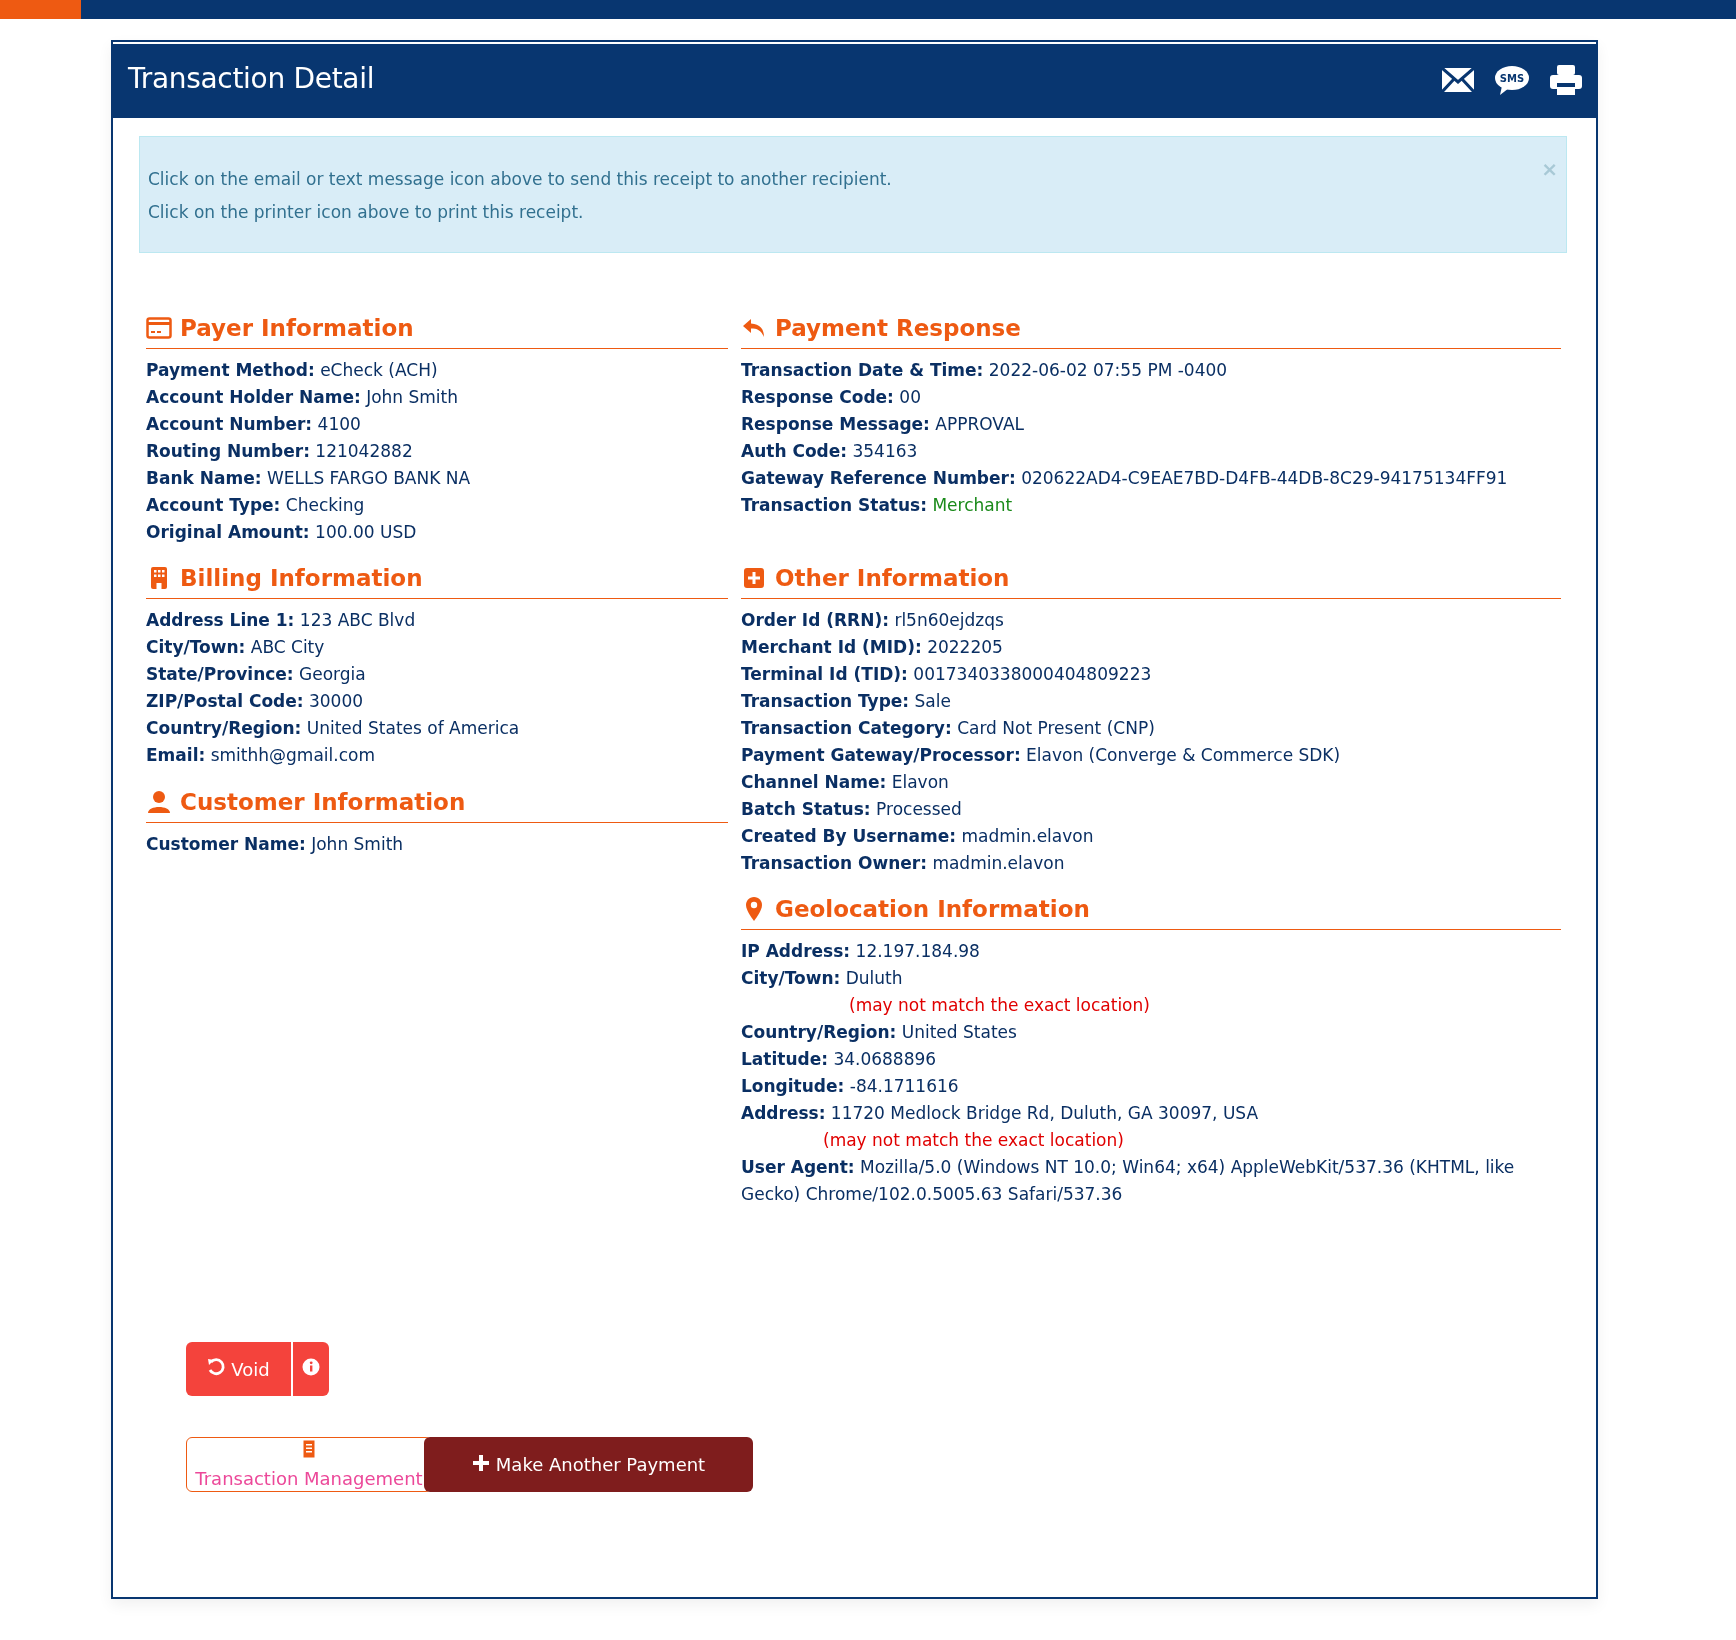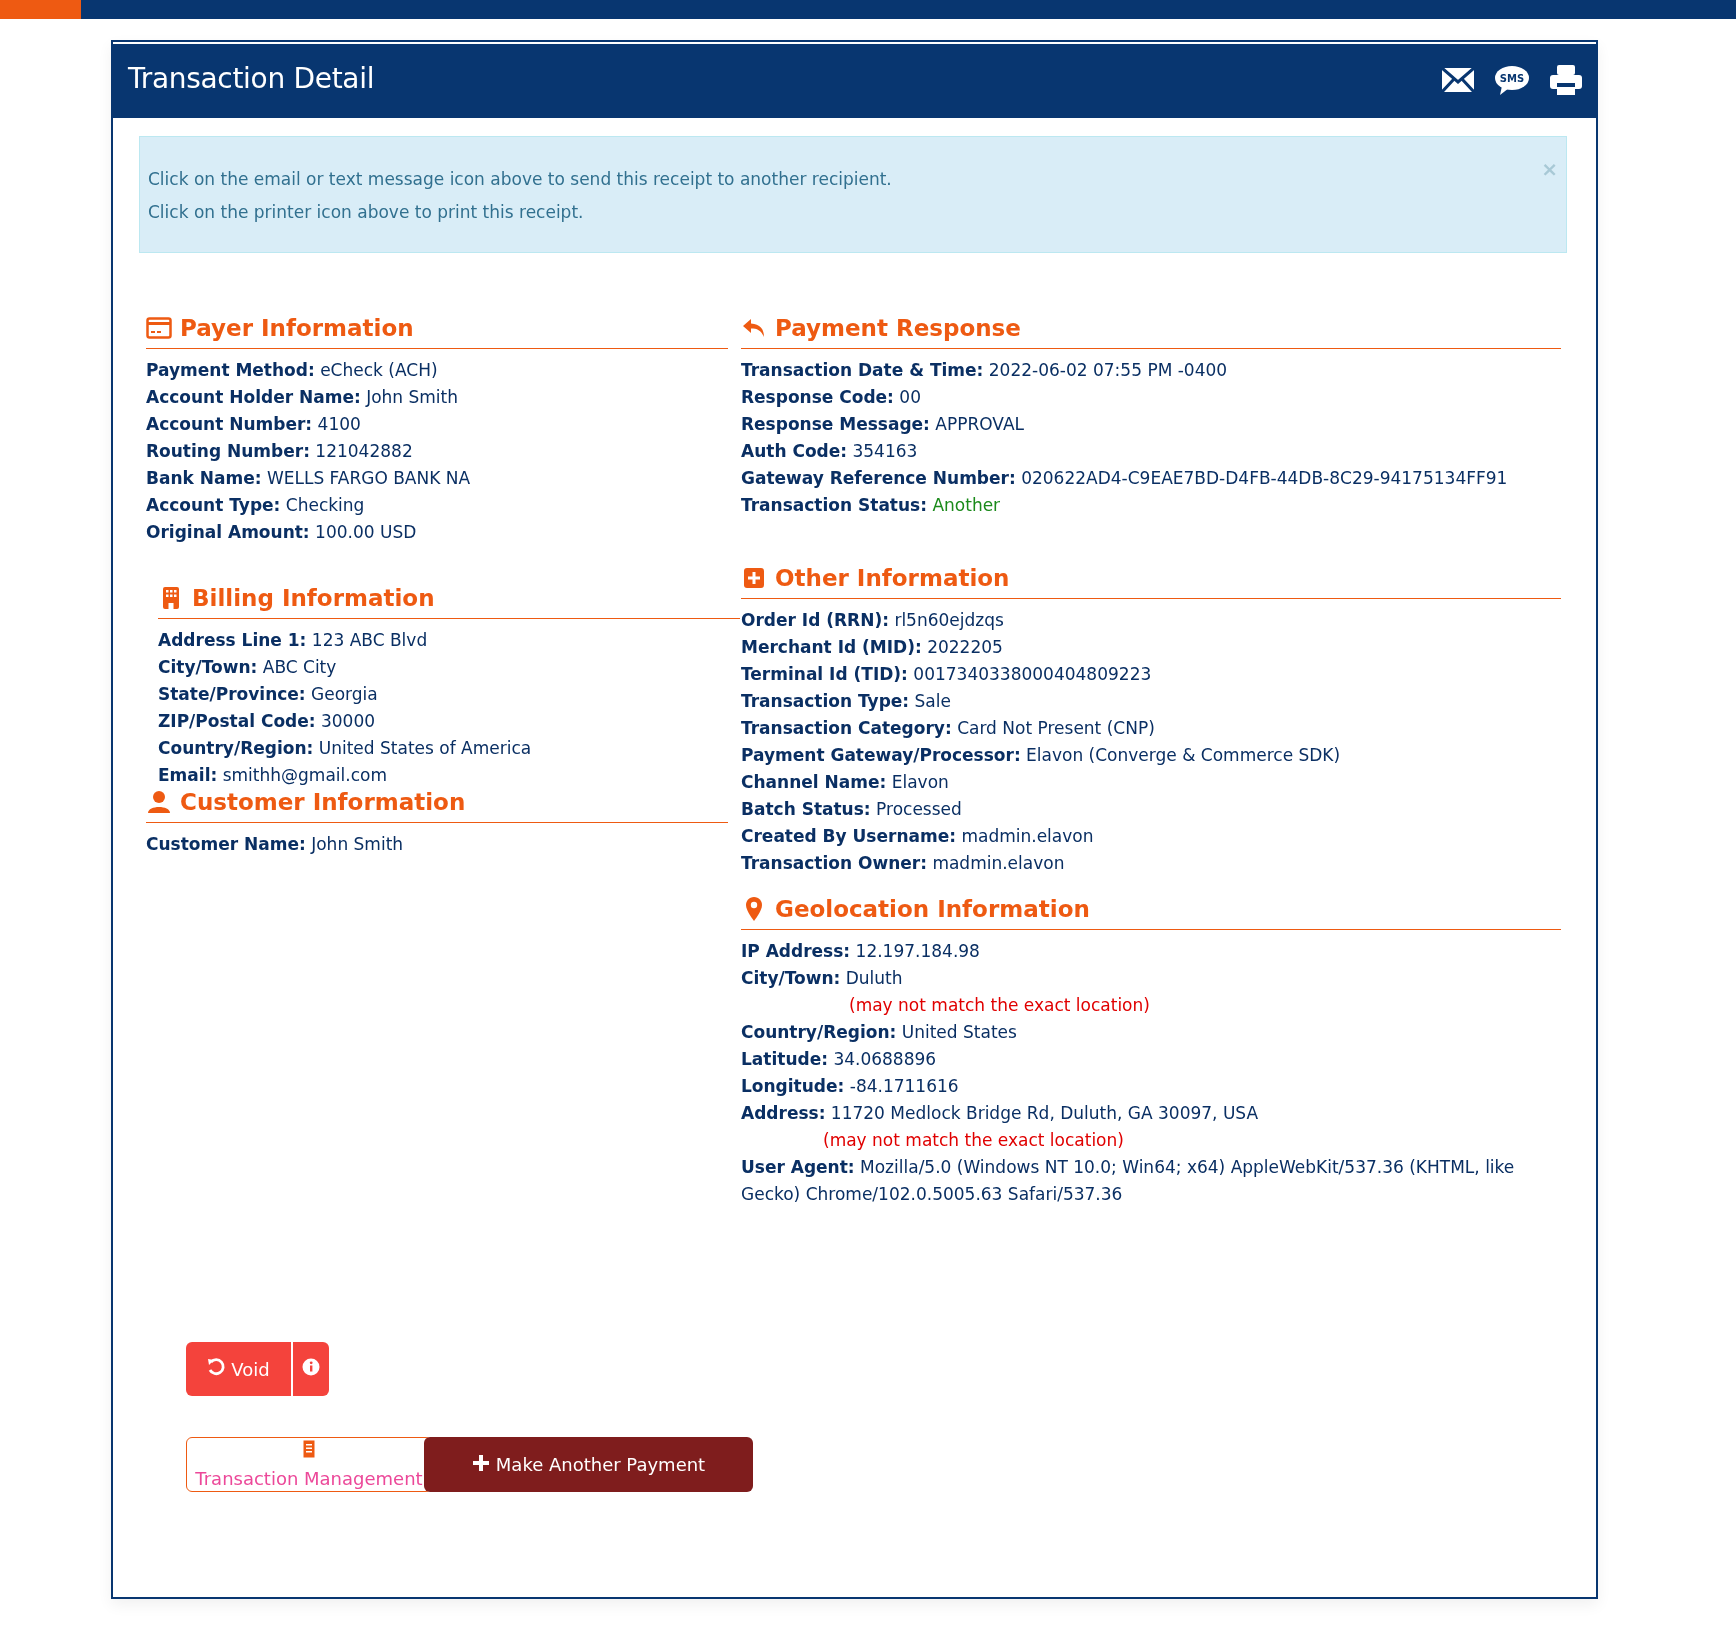--- a/index.html
+++ b/index.html
@@ -115,21 +115,21 @@
       <div class="row"><span class="lbl">Payment Method:</span> <span class="val">eCheck (ACH)</span></div>
       <div class="row"><span class="lbl">Account Holder Name:</span> <span class="val">John Smith</span></div>
       <div class="row"><span class="lbl">Account Number:</span> <span class="val">4100</span></div>
       <div class="row"><span class="lbl">Routing Number:</span> <span class="val">121042882</span></div>
       <div class="row"><span class="lbl">Bank Name:</span> <span class="val">WELLS FARGO BANK NA</span></div>
       <div class="row"><span class="lbl">Account Type:</span> <span class="val">Checking</span></div>
       <div class="row"><span class="lbl">Original Amount:</span> <span class="val">100.00 USD</span></div>
     </div>
   </div>
 
-  <div class="section" style="left:33px; top:540px; width:582px;margin-left:12px;">
+  <div class="section" style="left:33px; top:520px; width:582px;">
     <div class="sec-head">
       <span class="ico">
         <svg width="18" height="24" viewBox="0 0 18 24">
             <rect x="1" y="1" width="16" height="22" rx="2" fill="#ee5a12"></rect>
             <rect x="4" y="4" width="2.5" height="2.5" fill="#fff"></rect>
             <rect x="8" y="4" width="2.5" height="2.5" fill="#fff"></rect>
             <rect x="12" y="4" width="2.5" height="2.5" fill="#fff"></rect>
             <rect x="4" y="8.5" width="2.5" height="2.5" fill="#fff"></rect>
             <rect x="8" y="8.5" width="2.5" height="2.5" fill="#fff"></rect>
             <rect x="12" y="8.5" width="2.5" height="2.5" fill="#fff"></rect>
@@ -171,21 +171,21 @@
           </svg>
       </span>
       <span>Payment Response</span>
     </div>
     <div class="rows">
       <div class="row"><span class="lbl">Transaction Date &amp; Time:</span> <span class="val">2022-06-02 07:55 PM -0400</span></div>
       <div class="row"><span class="lbl">Response Code:</span> <span class="val">00</span></div>
       <div class="row"><span class="lbl">Response Message:</span> <span class="val">APPROVAL</span></div>
       <div class="row"><span class="lbl">Auth Code:</span> <span class="val">354163</span></div>
       <div class="row"><span class="lbl">Gateway Reference Number:</span> <span class="val">020622AD4-C9EAE7BD-D4FB-44DB-8C29-94175134FF91</span></div>
-      <div class="row"><span class="lbl">Transaction Status:</span> <span class="val success">Another</span></div>
+      <div class="row"><span class="lbl">Transaction Status:</span> <span class="val success">Merchant</span></div>
     </div>
   </div>
 
   <div class="section" style="left:628px; top:520px; width:820px;">
     <div class="sec-head">
       <span class="ico">
         <svg width="22" height="22" viewBox="0 0 22 22">
             <rect x="1" y="1" width="20" height="20" rx="3" fill="#ee5a12"></rect>
             <rect x="9.5" y="5" width="3" height="12" fill="#fff"></rect>
             <rect x="5" y="9.5" width="12" height="3" fill="#fff"></rect>

